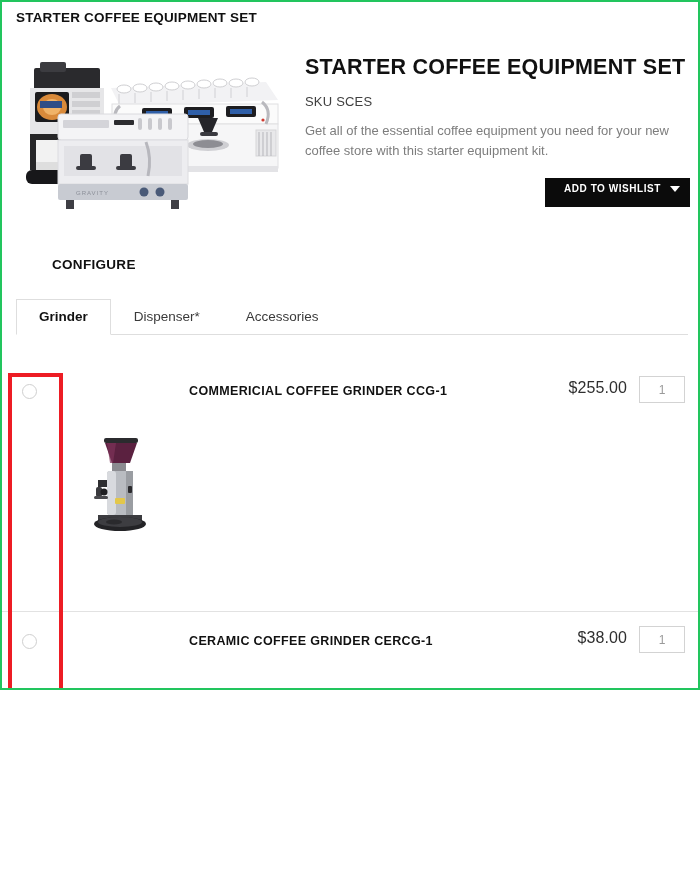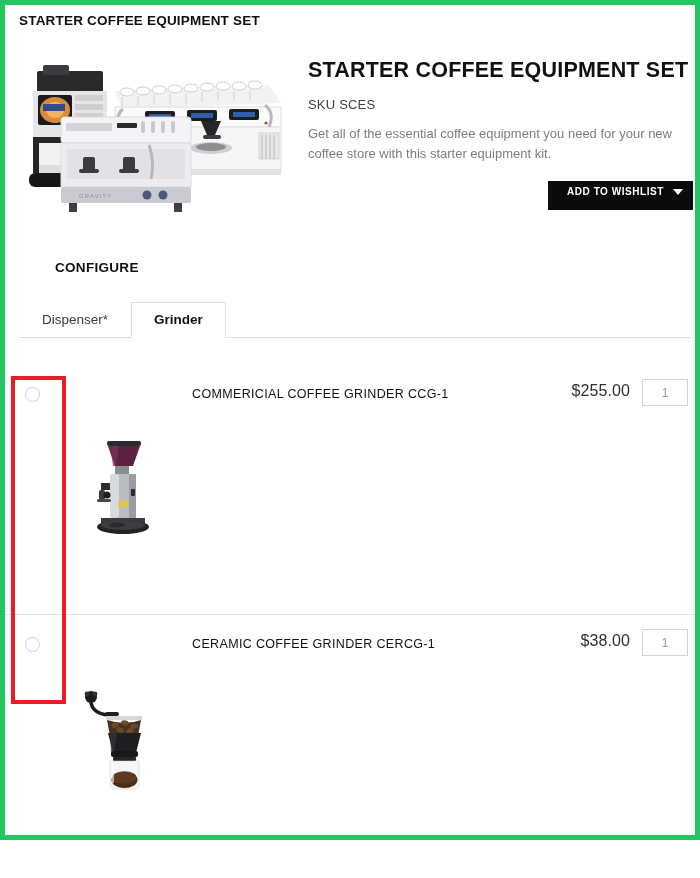--- a/index.html
+++ b/index.html
@@ -8,23 +8,23 @@
     background: #ffffff;
   }
   body {
     font-family: "Liberation Sans", sans-serif;
     color: #1a1a1a;
     -webkit-font-smoothing: antialiased;
   }
   .page {
     position: relative;
     width: 700px;
-    height: 840px;
+    height: 690px;
     background: #ffffff;
-    border: 5px solid #22c55e;
+    border: 2px solid #22c55e;
     overflow: hidden;
   }
 
   
   .breadcrumb {
     position: absolute;
     left: 14px;
     top: 8px;
     font-size: 13.5px;
     font-weight: bold;
@@ -169,21 +169,21 @@
     border-radius: 50%;
     border: 1px solid #cfcfcf;
     background: #ffffff;
     cursor: pointer;
   }
   .opt-name {
     position: absolute;
     left: 187px;
     top: 22px;
     font-size: 12.5px;
-    font-weight: normal;
+    font-weight: bold;
     letter-spacing: 0.35px;
     color: #111111;
     white-space: nowrap;
   }
   .opt-price {
     position: absolute;
     left: 515px;
     top: 17px;
     width: 110px;
     text-align: right;
@@ -351,22 +351,23 @@
 
     <button class="wishlist-btn">
       <span class="wishlist-label">ADD TO WISHLIST</span>
       <span class="caret-down"></span>
     </button>
   </div>
 
   <div class="configure-heading">CONFIGURE</div>
 
   <div class="tabs">
+    <div class="tab active">Grinder</div>
     <div class="tab">Dispenser*</div>
-    <div class="tab active">Grinder</div>
+    <div class="tab">Accessories</div>
   </div>
 
   <div class="options">
 
     <div class="option-row">
       <div class="radio"></div>
       <div class="opt-name">COMMERICIAL COFFEE GRINDER CCG-1</div>
       <div class="opt-price">$255.00</div>
       <input class="opt-qty" type="text" value="1" style="">
       <div class="opt-img">

